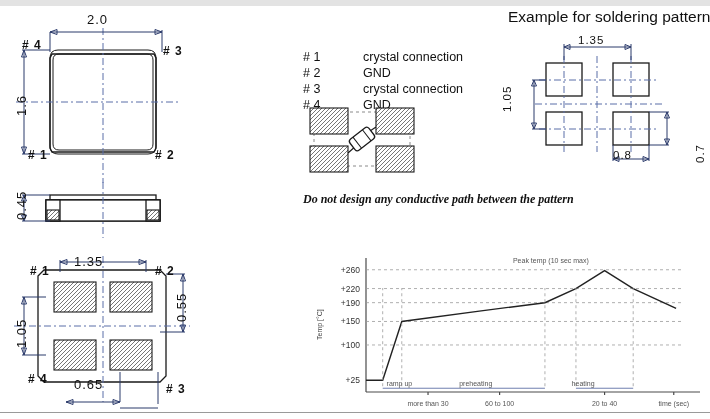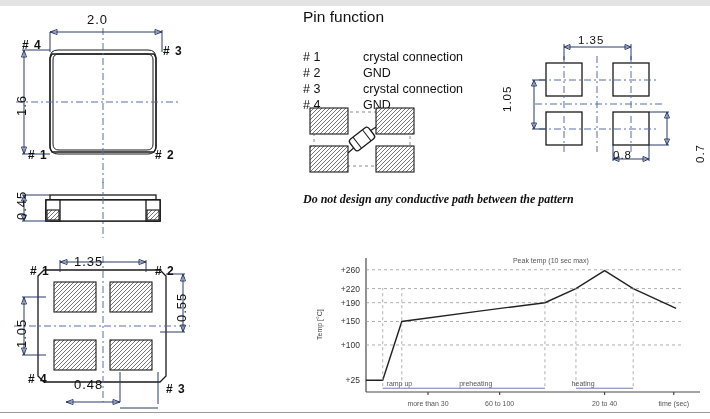--- a/index.html
+++ b/index.html
@@ -152,27 +152,26 @@
       <path class="dimln" d="M120,150 l-7,-2.5 v5 z" fill="#2b3a6b"></path>
       <line class="dimln" x1="120" y1="150" x2="120" y2="120"></line>
       <line class="dimln" x1="158" y1="152" x2="158" y2="120"></line>
       <line class="dimln" x1="120" y1="156" x2="158" y2="156"></line>
     </svg>
   </div>
 
   <div class="abs dimtxt" style="left:74px;top:254px;">1.35</div>
   <div class="abs dimtxt vert" style="left:14px;top:348px;">1.05</div>
   <div class="abs dimtxt vert" style="left:174px;top:322px;">0.55</div>
-  <div class="abs dimtxt" style="left:74px;top:377px;">0.48</div>
+  <div class="abs dimtxt" style="left:74px;top:377px;">0.65</div>
   <div class="abs pintxt" style="left:30px;top:264px;"># 1</div>
   <div class="abs pintxt" style="left:155px;top:264px;"># 2</div>
   <div class="abs pintxt" style="left:28px;top:372px;"># 4</div>
   <div class="abs pintxt" style="left:166px;top:382px;"># 3</div>
 
-  <div class="abs h1" style="left:303px;top:8px;">Pin function</div>
 
   <div class="abs" style="left:303px;top:50px;">
     <div style="display:flex;gap:0;">
       <div class="bodytxt" style="width:60px;"># 1</div>
       <div class="bodytxt">crystal connection</div>
     </div>
     <div style="display:flex;gap:0;margin-top:2px;">
       <div class="bodytxt" style="width:60px;"># 2</div>
       <div class="bodytxt">GND</div>
     </div>
@@ -198,20 +197,21 @@
       <line class="ln" stroke-width="1.1" x1="62" y1="28" x2="71" y2="22"></line>
 
       <g transform="rotate(-38 57 34)">
         <rect class="padplain" x="45" y="27" width="24" height="14" rx="3"></rect>
         <line class="ln" x1="51" y1="27" x2="51" y2="41"></line>
         <line class="ln" x1="63" y1="27" x2="63" y2="41"></line>
       </g>
     </svg>
   </div>
 
+  <div class="abs h1" style="left:508px;top:8px;">Example for soldering pattern</div>
 
   <div class="abs" style="left:505px;top:30px;width:195px;height:150px;">
     <svg width="195" height="150" viewBox="0 0 195 150">
 
       <rect class="padplain" x="41" y="33" width="36" height="33"></rect>
       <rect class="padplain" x="108" y="33" width="36" height="33"></rect>
       <rect class="padplain" x="41" y="82" width="36" height="33"></rect>
       <rect class="padplain" x="108" y="82" width="36" height="33"></rect>
 
       <line class="dash" x1="92" y1="26" x2="92" y2="122"></line>

